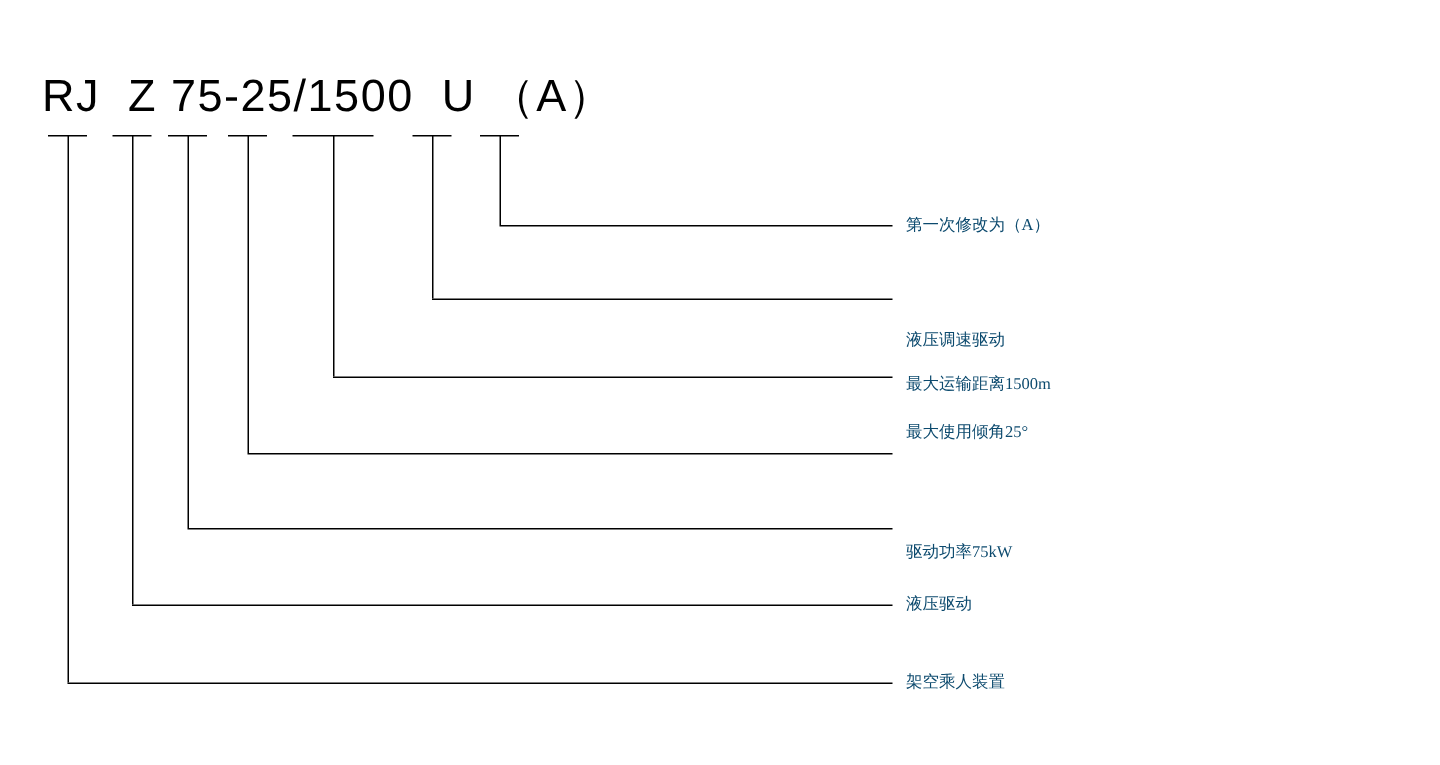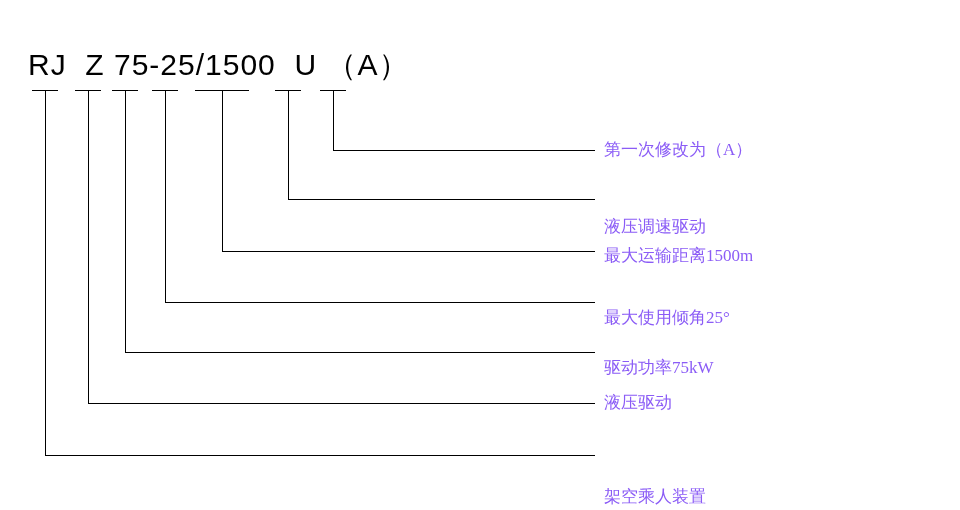--- a/index.html
+++ b/index.html
@@ -44,23 +44,23 @@
   .h-line {
     position: absolute;
     height: 0;
     border-top: 1.4px solid #000000;
   }
 
   
   .callout-label {
     position: absolute;
     left: 604px;
-    font-size: 17px;
+    font-size: 11px;
     line-height: 20px;
-    color: #8b5cf6;
+    color: #0c4a6e;
     white-space: nowrap;
     transform: translateY(-50%);
     font-family: "Liberation Serif", "DejaVu Serif", serif;
   }
 </style>
 </head>
 <body>
 
 <div id="diagram-root">
 
@@ -86,19 +86,19 @@
       <div class="v-line" style="left: 88px; top: 90px; height: 313px;"></div>
       <div class="h-line" style="left: 88px; top: 403px; width: 507px;"></div>
       <div class="tick-cap" style="left: 32px; top: 90px; width: 26px;"></div>
       <div class="v-line" style="left: 45px; top: 90px; height: 365px;"></div>
       <div class="h-line" style="left: 45px; top: 455px; width: 550px;"></div>
     </div>
   <div id="label-layer">
       <div class="callout-label" style="top: 150px;">第一次修改为（A）</div>
       <div class="callout-label" style="top: 199px; margin-top: 28px;">液压调速驱动</div>
       <div class="callout-label" style="top: 256px;">最大运输距离1500m</div>
-      <div class="callout-label" style="top: 318px;">最大使用倾角25°</div>
+      <div class="callout-label" style="top: 288px;">最大使用倾角25°</div>
       <div class="callout-label" style="top: 368px;">驱动功率75kW</div>
       <div class="callout-label" style="top: 403px;">液压驱动</div>
-      <div class="callout-label" style="top: 455px; margin-top: 42px;">架空乘人装置</div>
+      <div class="callout-label" style="top: 455px;">架空乘人装置</div>
     </div>
 
 </div>
 
 </body></html>

